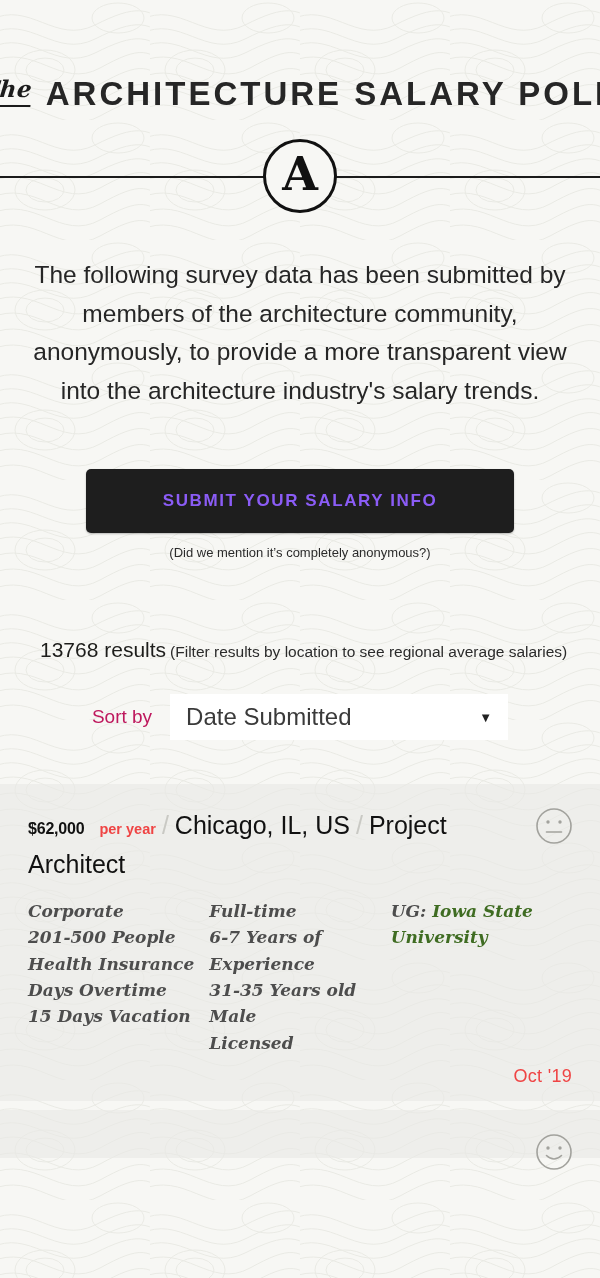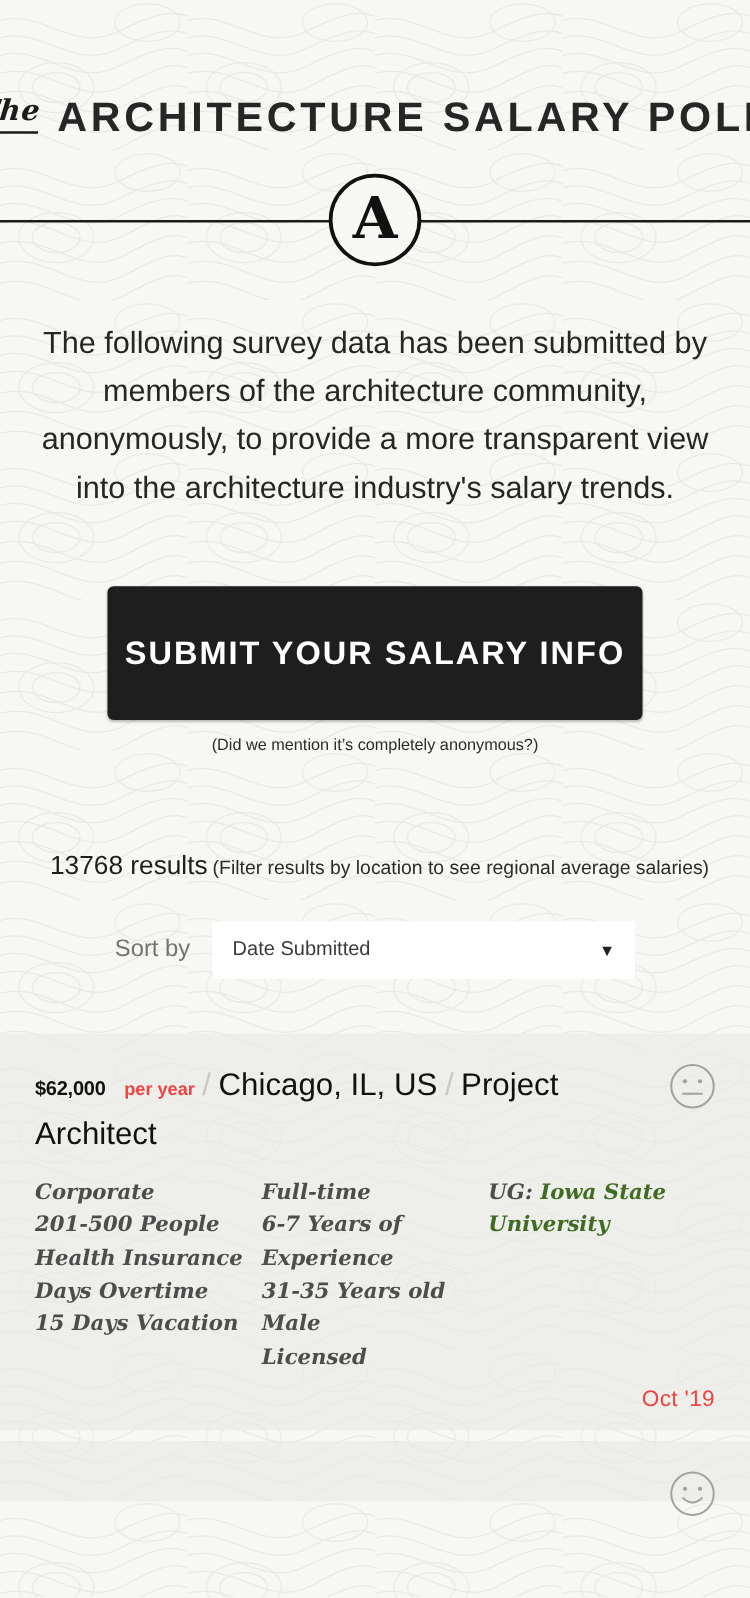--- a/index.html
+++ b/index.html
@@ -116,28 +116,28 @@
   }
 
   
   .cta-wrap {
     margin-top: 58px;
     text-align: center;
   }
   .cta-button {
     display: inline-block;
     width: 428px;
-    padding: 38px 10px;
+    padding: 22px 10px;
     background: #1e1e1e;
-    color: #ffffff;
+    color: #8b5cf6;
     border: none;
     border-radius: 5px;
     font-family: "Liberation Sans", sans-serif;
     font-weight: 700;
-    font-size: 26px;
+    font-size: 17px;
     letter-spacing: 1.6px;
     cursor: pointer;
     box-shadow: 0 1px 2px rgba(0,0,0,.25);
   }
   .cta-note {
     margin-top: 12px;
     font-size: 13px;
     color: #2b2b2b;
   }
 
@@ -160,35 +160,35 @@
 
   .sort-row {
     margin-top: 32px;
     display: flex;
     align-items: center;
     justify-content: center;
     gap: 18px;
   }
   .sort-label {
     font-size: 19px;
-    color: #737373;
+    color: #be185d;
   }
   .sort-select {
     position: relative;
     width: 338px;
     height: 46px;
     background: #ffffff;
     border: none;
     display: flex;
     align-items: center;
     padding: 0 16px;
     cursor: pointer;
   }
   .sort-value {
-    font-size: 16px;
+    font-size: 24px;
     color: #3a3a3a;
   }
   .sort-caret {
     position: absolute;
     right: 16px;
     top: 50%;
     transform: translateY(-50%);
     font-size: 13px;
     color: #222;
     line-height: 1;

